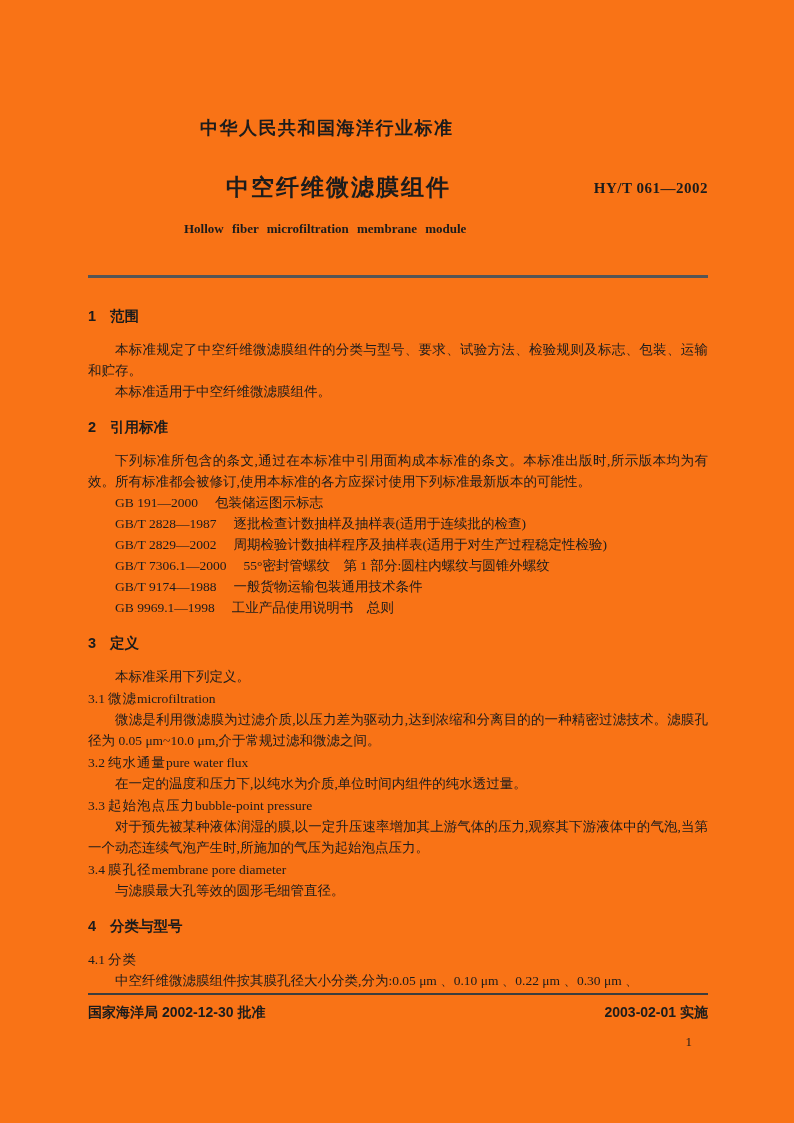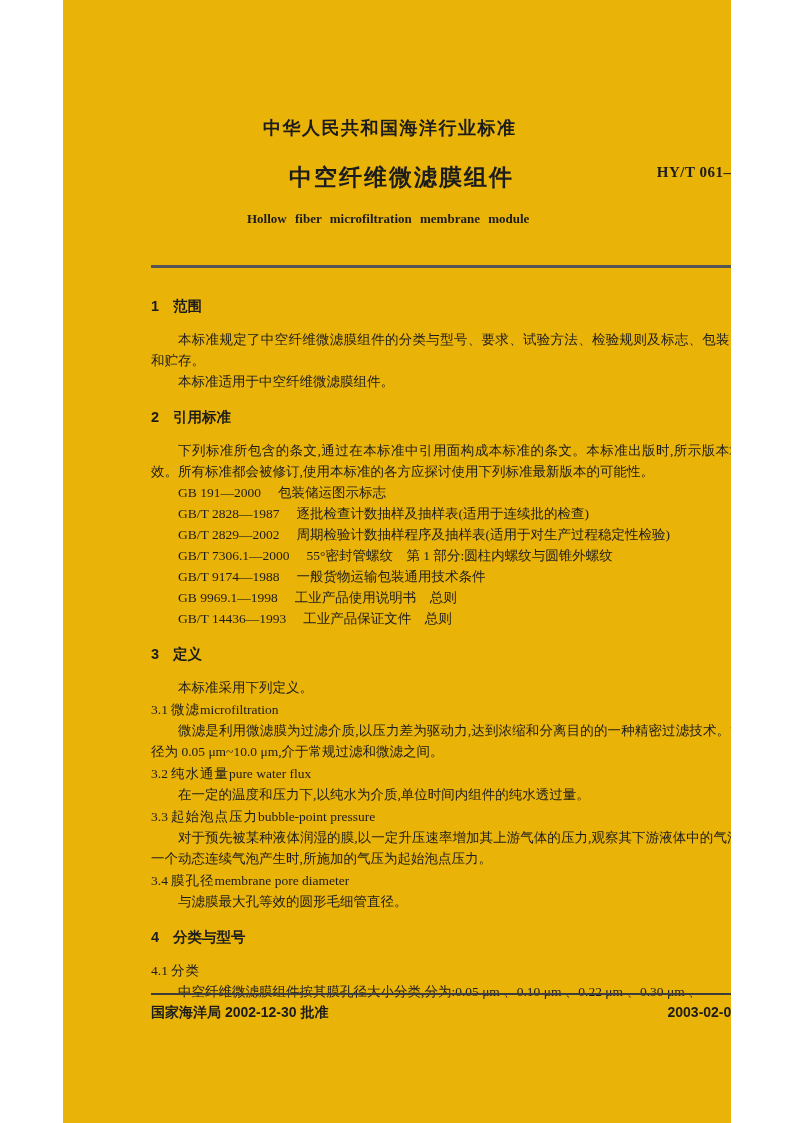--- a/index.html
+++ b/index.html
@@ -1,21 +1,21 @@
 <!DOCTYPE html>
 <html><head>
 <meta charset="utf-8">
 <style>
   html, body { margin: 0; padding: 0; background: #ffffff; }
   .page {
     position: relative;
-    width: 668px;
+    width: 794px;
     height: 1123px;
     margin: 0 auto;
-    background: #eab308;
+    background: #f97316;
     color: #1c1c1c;
     font-family: "Liberation Serif", "DejaVu Serif", serif;
     overflow: hidden;
   }
   .content {
     position: absolute;
     left: 88px;
     width: 620px;
     top: 0;
   }
@@ -23,24 +23,24 @@
   .org-line {
     margin-top: 116px;
     margin-left: 112px;
     font-family: "Liberation Sans", "DejaVu Sans", sans-serif;
     font-weight: bold;
     font-size: 18px;
     letter-spacing: 1.5px;
     white-space: nowrap;
   }
   .title-row {
-    margin-top: 22px;
+    margin-top: 32px;
     display: flex;
     justify-content: space-between;
-    align-items: flex-start;
+    align-items: center;
   }
   .title-zh {
     margin-left: 138px;
     font-family: "Liberation Sans", "DejaVu Sans", sans-serif;
     font-weight: bold;
     font-size: 23px;
     letter-spacing: 2px;
     white-space: nowrap;
   }
   .std-no {
@@ -145,21 +145,20 @@
 
       <div class="sec-heading"><span class="sec-no">2</span><span>引用标准</span></div>
       <p class="para">下列标准所包含的条文,通过在本标准中引用面构成本标准的条文。本标准出版时,所示版本均为有效。所有标准都会被修订,使用本标准的各方应探讨使用下列标准最新版本的可能性。</p>
 
       <div class="ref-line"><span class="ref-code">GB 191—2000</span><span class="ref-title">包装储运图示标志</span></div>
       <div class="ref-line"><span class="ref-code">GB/T 2828—1987</span><span class="ref-title">逐批检查计数抽样及抽样表(适用于连续批的检查)</span></div>
       <div class="ref-line"><span class="ref-code">GB/T 2829—2002</span><span class="ref-title">周期检验计数抽样程序及抽样表(适用于对生产过程稳定性检验)</span></div>
       <div class="ref-line"><span class="ref-code">GB/T 7306.1—2000</span><span class="ref-title">55°密封管螺纹　第 1 部分:圆柱内螺纹与圆锥外螺纹</span></div>
       <div class="ref-line"><span class="ref-code">GB/T 9174—1988</span><span class="ref-title">一般货物运输包装通用技术条件</span></div>
       <div class="ref-line"><span class="ref-code">GB 9969.1—1998</span><span class="ref-title">工业产品使用说明书　总则</span></div>
-      <div class="ref-line"><span class="ref-code">GB/T 14436—1993</span><span class="ref-title">工业产品保证文件　总则</span></div>
 
       <div class="sec-heading"><span class="sec-no">3</span><span>定义</span></div>
       <p class="para">本标准采用下列定义。</p>
 
       <div class="clause-head"><span class="clause-no">3.1</span><span class="clause-zh">微滤</span><span class="clause-en">microfiltration</span></div>
       <p class="para">微滤是利用微滤膜为过滤介质,以压力差为驱动力,达到浓缩和分离目的的一种精密过滤技术。滤膜孔径为 0.05 μm~10.0 μm,介于常规过滤和微滤之间。</p>
 
       <div class="clause-head"><span class="clause-no">3.2</span><span class="clause-zh">纯水通量</span><span class="clause-en">pure water flux</span></div>
       <p class="para">在一定的温度和压力下,以纯水为介质,单位时间内组件的纯水透过量。</p>
 

